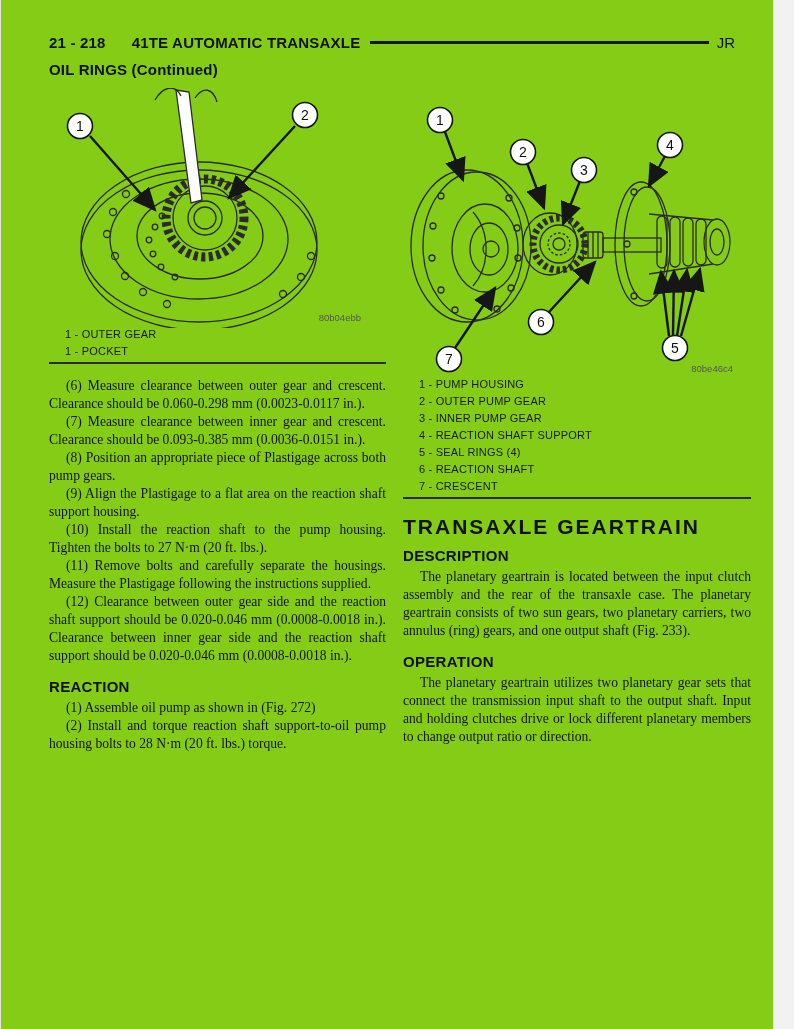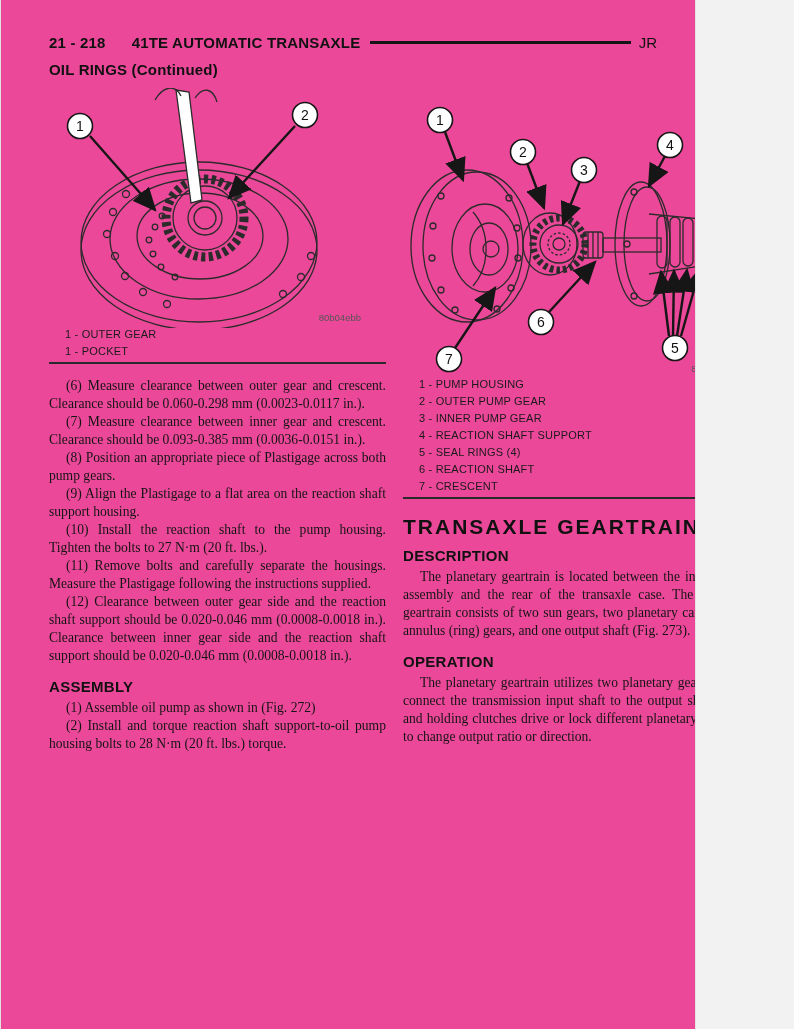--- a/index.html
+++ b/index.html
@@ -1,17 +1,17 @@
 <!DOCTYPE html>
 <html><head>
 <meta charset="utf-8">
 <style>
   html,body{margin:0;padding:0;background:#f2f2f2;}
   .page{
-    position:relative;width:696px;height:1029px;background:#ec4899;
+    position:relative;width:774px;height:1029px;background:#84cc16;
     border-left:1px solid #e2e2e2;border-right:1px solid #e2e2e2;
     font-family:"Liberation Sans",sans-serif;color:#111;overflow:hidden;
     box-sizing:border-box;
   }
   
   .hdr{position:absolute;left:48px;right:38px;top:34px;display:flex;align-items:center;}
   .hdr .pref{font-weight:bold;font-size:15px;letter-spacing:.2px;}
   .hdr .sect{font-weight:bold;font-size:15px;letter-spacing:.2px;margin-left:26px;}
   .hdr .rule{flex:1;height:3px;background:#151515;margin:0 8px 0 10px;}
   .hdr .jr{font-weight:normal;font-size:15px;}
@@ -113,21 +113,21 @@
     <div class="body">
       <p>(6) Measure clearance between outer gear and crescent. Clearance should be 0.060-0.298 mm (0.0023-0.0117 in.).</p>
       <p>(7) Measure clearance between inner gear and crescent. Clearance should be 0.093-0.385 mm (0.0036-0.0151 in.).</p>
       <p>(8) Position an appropriate piece of Plastigage across both pump gears.</p>
       <p>(9) Align the Plastigage to a flat area on the reaction shaft support housing.</p>
       <p>(10) Install the reaction shaft to the pump housing. Tighten the bolts to 27 N·m (20 ft. lbs.).</p>
       <p>(11) Remove bolts and carefully separate the housings. Measure the Plastigage following the instructions supplied.</p>
       <p>(12) Clearance between outer gear side and the reaction shaft support should be 0.020-0.046 mm (0.0008-0.0018 in.). Clearance between inner gear side and the reaction shaft support should be 0.020-0.046 mm (0.0008-0.0018 in.).</p>
     </div>
 
-    <div class="h2">ASSEMBLY</div>
+    <div class="h2">REACTION</div>
     <div class="body" style="margin-top:0;">
       <p>(1) Assemble oil pump as shown in (Fig. 272)</p>
       <p>(2) Install and torque reaction shaft support-to-oil pump housing bolts to 28 N·m (20 ft. lbs.) torque.</p>
     </div>
   </div>
 
   <div class="col-r">
 
     <svg class="art" width="348" height="282" viewBox="0 0 348 282">
       <defs>
@@ -234,21 +234,21 @@
       <div>5 - SEAL RINGS (4)</div>
       <div>6 - REACTION SHAFT</div>
       <div>7 - CRESCENT</div>
     </div>
     <div class="colrule"></div>
 
     <div class="h1">TRANSAXLE GEARTRAIN</div>
 
     <div class="h2" style="margin-top:8px;">DESCRIPTION</div>
     <div class="body" style="margin-top:0;">
-      <p>The planetary geartrain is located between the input clutch assembly and the rear of the transaxle case. The planetary geartrain consists of two sun gears, two planetary carriers, two annulus (ring) gears, and one output shaft (Fig. 273).</p>
+      <p>The planetary geartrain is located between the input clutch assembly and the rear of the transaxle case. The planetary geartrain consists of two sun gears, two planetary carriers, two annulus (ring) gears, and one output shaft (Fig. 233).</p>
     </div>
 
     <div class="h2">OPERATION</div>
     <div class="body" style="margin-top:0;">
       <p>The planetary geartrain utilizes two planetary gear sets that connect the transmission input shaft to the output shaft. Input and holding clutches drive or lock different planetary members to change output ratio or direction.</p>
     </div>
   </div>
 
 </div>
 

